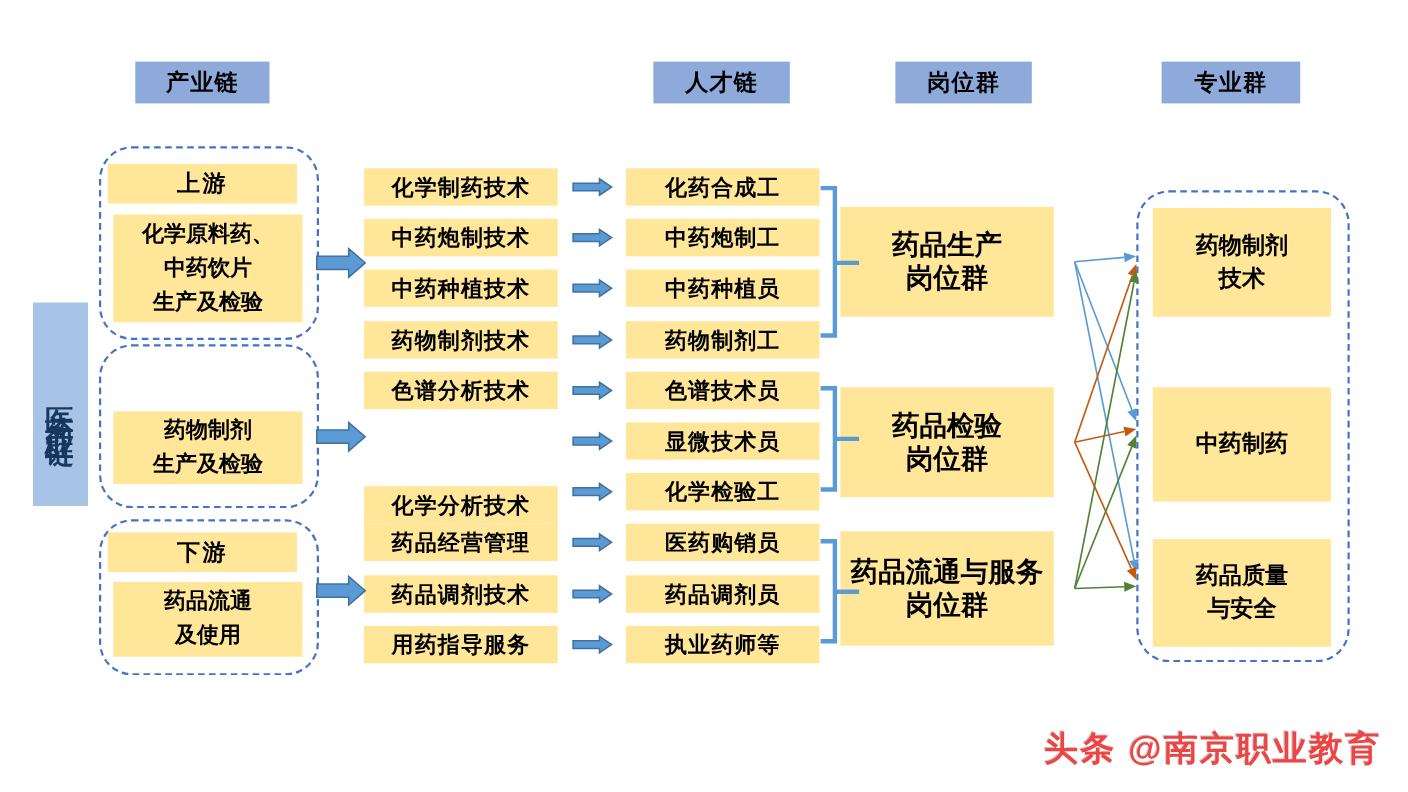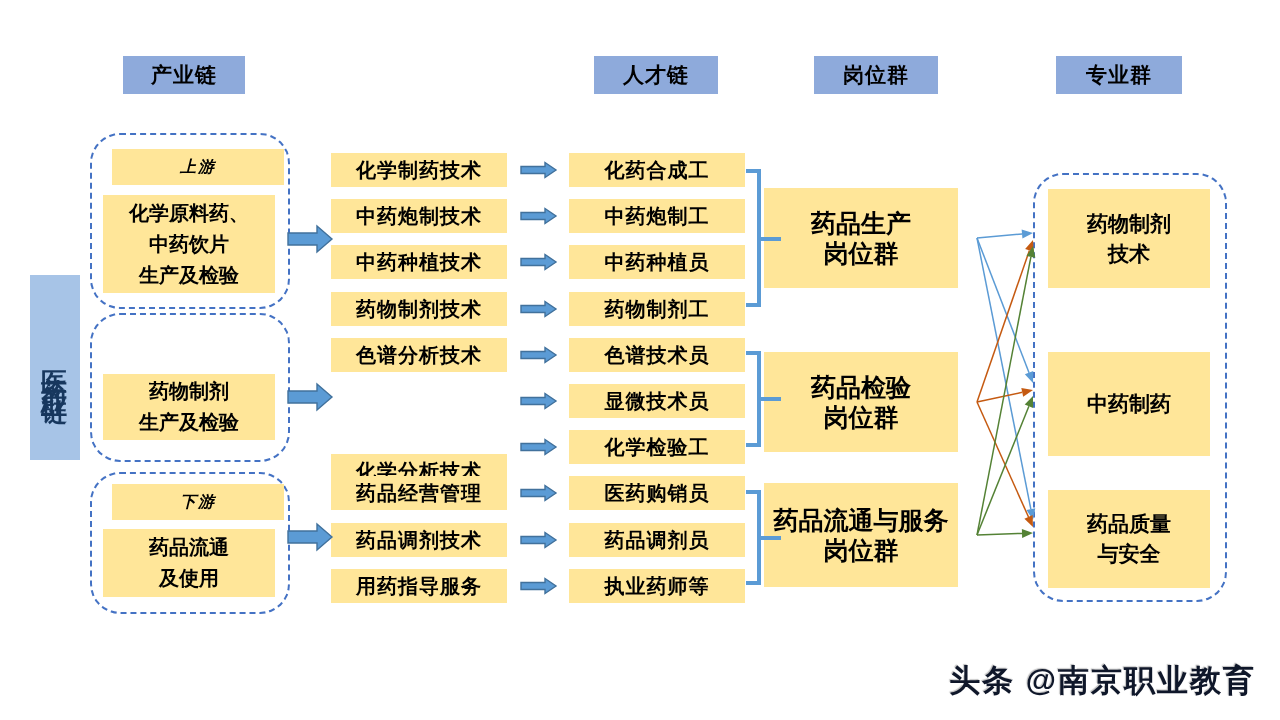--- a/index.html
+++ b/index.html
@@ -21,34 +21,34 @@
     position:absolute;background:var(--yellow);
     display:flex;align-items:center;justify-content:center;text-align:center;
     font-weight:700;white-space:pre-line;
   }
   .row{width:176px;height:34px;font-size:20px;letter-spacing:1px;}
   .tech{left:331px;}
   .talent{left:569px;}
   .dashbox{
     position:absolute;border:2px dashed var(--dash);border-radius:30px;background:#fff;
   }
-  .stage{left:112px;width:172px;height:36px;font-size:16px;letter-spacing:2px;font-style:italic;}
+  .stage{left:98px;width:172px;height:36px;font-size:21px;letter-spacing:2px;}
   .desc{left:103px;width:172px;font-size:20px;line-height:31px;}
   .postbox{left:764px;width:194px;font-size:25px;line-height:30px;}
   .majorbox{left:1048px;width:162px;font-size:21px;line-height:30px;}
   #side-label{
     position:absolute;left:30px;top:275px;width:50px;height:185px;background:var(--side-bg);
     color:var(--side-text);font-size:26px;font-weight:700;
     writing-mode:vertical-rl;text-orientation:upright;
     display:flex;align-items:center;justify-content:center;letter-spacing:7px;
   }
   #overlay{position:absolute;left:0;top:0;width:1280px;height:720px;pointer-events:none;}
   #watermark{
     position:absolute;right:24px;bottom:18px;font-size:31px;font-weight:700;
-    color:#0f172a;letter-spacing:2px;
+    color:#ef4444;letter-spacing:2px;
     text-shadow:2px 2px 1px rgba(255,255,255,.95),-1px -1px 1px rgba(70,70,70,.35);
   }
 </style>
 </head>
 <body>
 
 <div id="canvas">
 
   <div class="hdr" style="left:123px;width:122px">产业链</div>
   <div class="hdr" style="left:594px;width:124px">人才链</div>
@@ -70,21 +70,21 @@
   <div class="dashbox" style="left:90px;top:472px;width:196px;height:138px"></div>
   <div class="ybox stage" style="top:484px">下游</div>
   <div class="ybox desc" style="top:529px;height:68px">药品流通
 及使用</div>
 
   <div class="ybox row tech" style="top:153px">化学制药技术</div>
   <div class="ybox row tech" style="top:199px">中药炮制技术</div>
   <div class="ybox row tech" style="top:245px">中药种植技术</div>
   <div class="ybox row tech" style="top:292px">药物制剂技术</div>
   <div class="ybox row tech" style="top:338px">色谱分析技术</div>
-  <div class="ybox row tech" style="top:454px">化学分析技术</div>
+  <div class="ybox row tech" style="top:442px">化学分析技术</div>
   <div class="ybox row tech" style="top:476px">药品经营管理</div>
   <div class="ybox row tech" style="top:523px">药品调剂技术</div>
   <div class="ybox row tech" style="top:569px">用药指导服务</div>
 
   <div class="ybox row talent" style="top:153px">化药合成工</div>
   <div class="ybox row talent" style="top:199px">中药炮制工</div>
   <div class="ybox row talent" style="top:245px">中药种植员</div>
   <div class="ybox row talent" style="top:292px">药物制剂工</div>
   <div class="ybox row talent" style="top:338px">色谱技术员</div>
   <div class="ybox row talent" style="top:384px">显微技术员</div>

